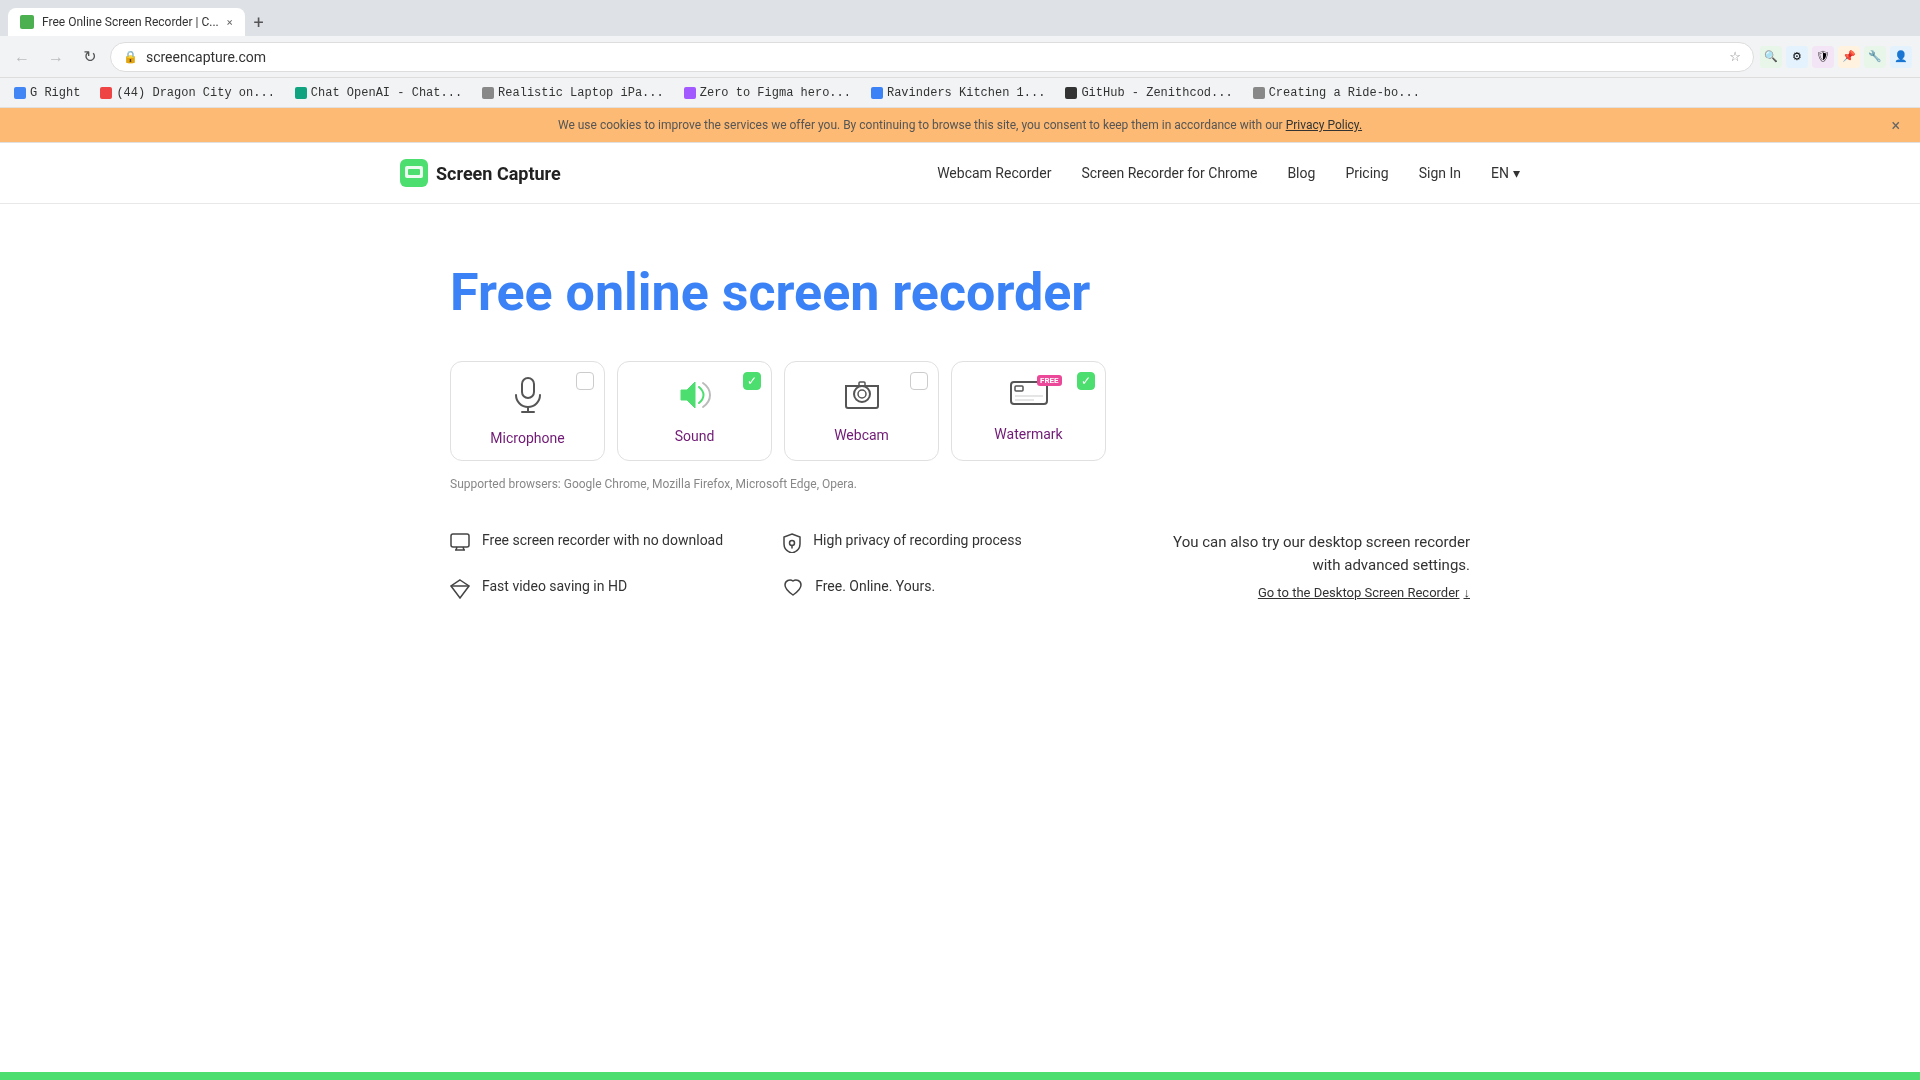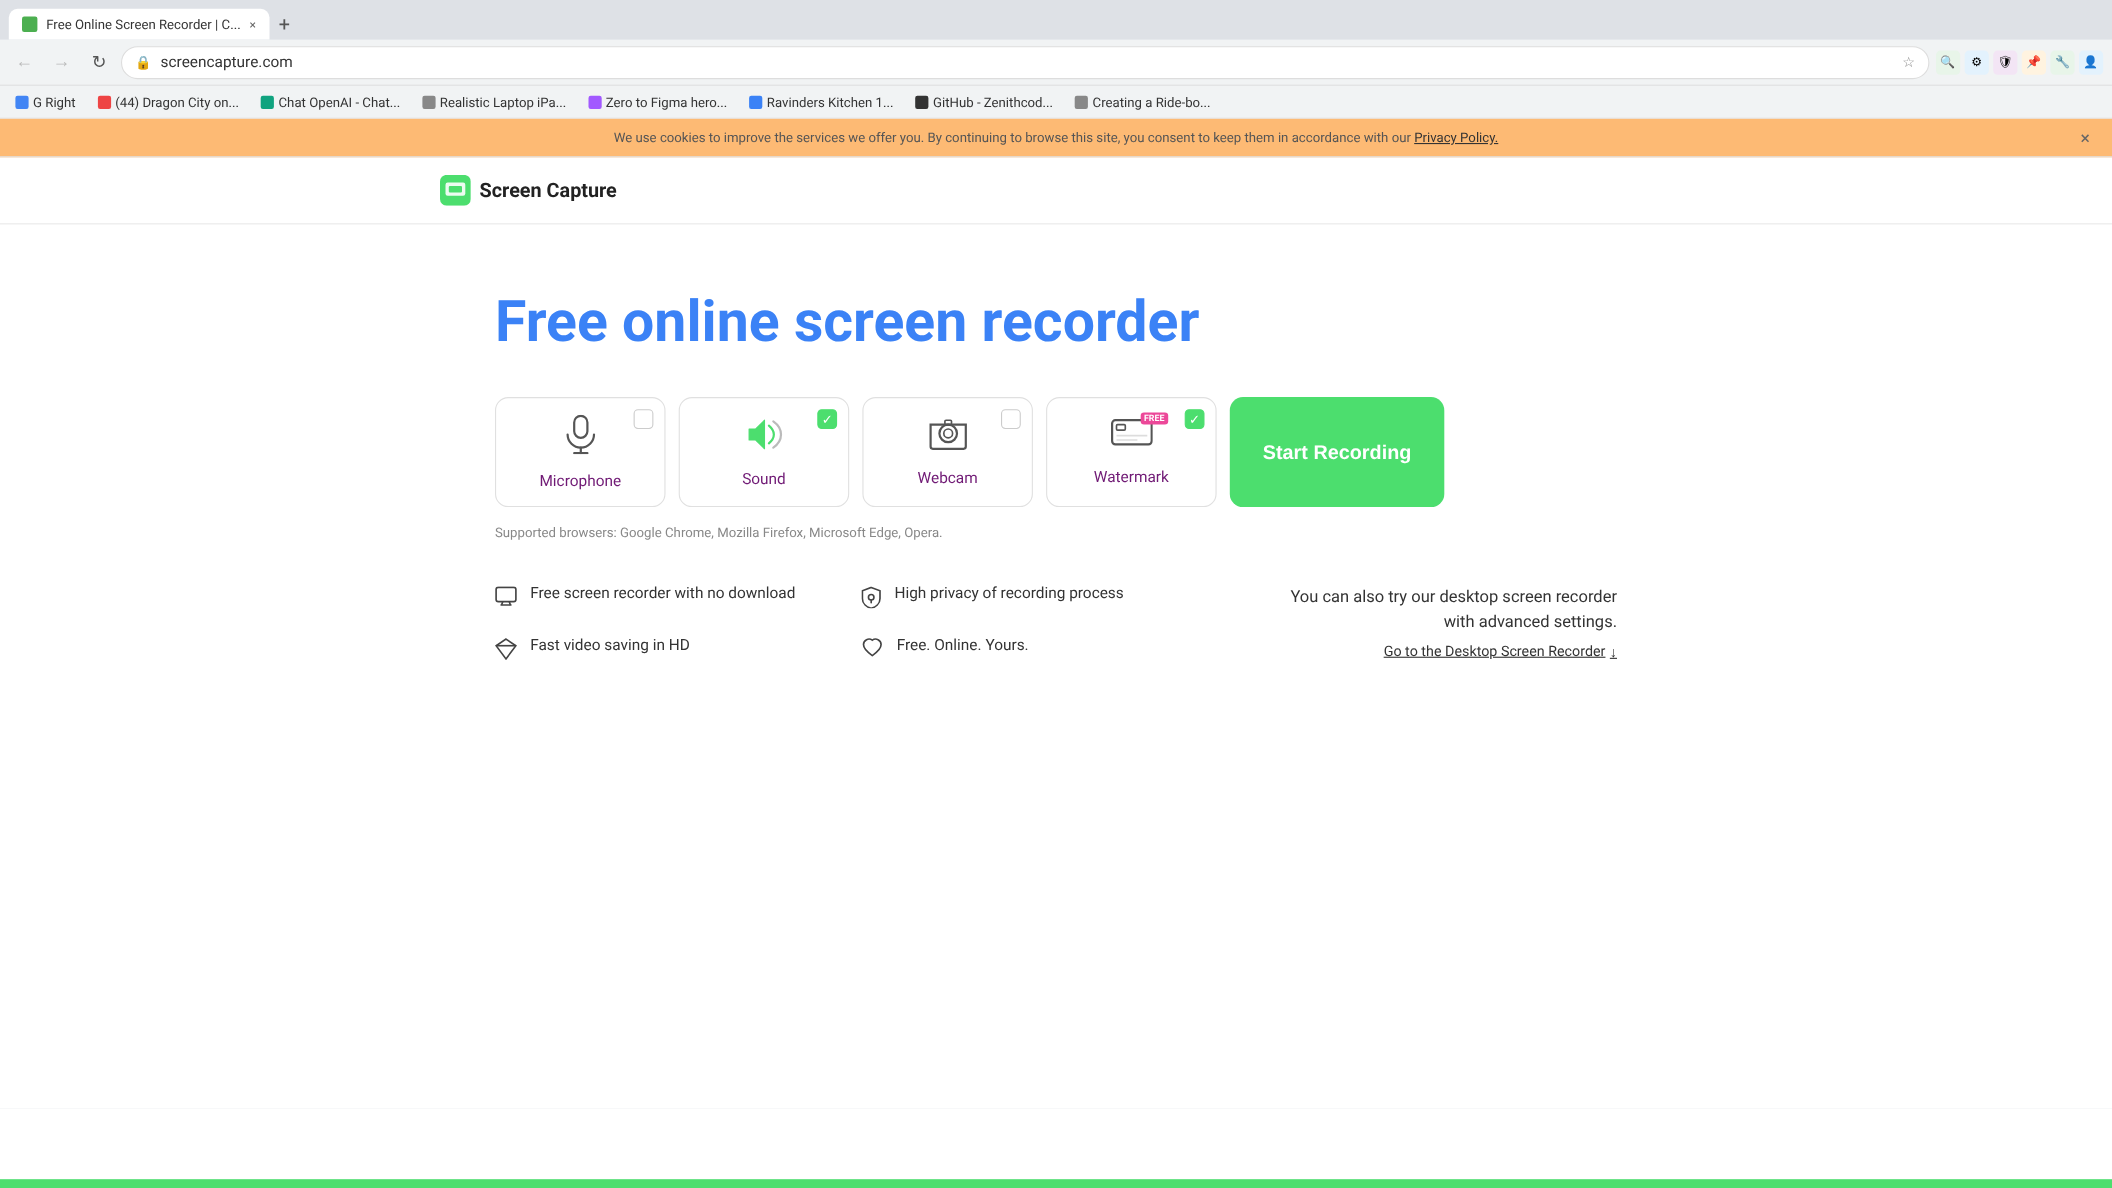--- a/index.html
+++ b/index.html
@@ -16,21 +16,21 @@
     .browser-toolbar { display: flex; align-items: center; background: #f1f3f4; padding: 6px 8px; gap: 6px; height: 42px; border-bottom: 1px solid #ddd; }
     .browser-btn { width: 28px; height: 28px; border-radius: 50%; border: none; background: transparent; cursor: pointer; display: flex; align-items: center; justify-content: center; color: #555; font-size: 16px; }
     .browser-btn.disabled { color: #bbb; cursor: default; }
     .address-bar { flex: 1; display: flex; align-items: center; background: #fff; border-radius: 20px; padding: 4px 12px; gap: 8px; border: 1px solid #ddd; height: 30px; }
     .address-bar .lock-icon { color: #555; font-size: 12px; }
     .address-bar .url-text { font-size: 14px; color: #333; flex: 1; }
     .browser-extensions { display: flex; align-items: center; gap: 4px; }
     .ext-icon { width: 22px; height: 22px; border-radius: 4px; display: flex; align-items: center; justify-content: center; font-size: 11px; }
 
     .bookmarks-bar { display: flex; align-items: center; padding: 4px 8px; background: #f1f3f4; border-bottom: 1px solid #e0e0e0; gap: 8px; height: 30px; overflow: hidden; }
-    .bookmark-item { font-size: 12px; color: #333; display: flex; align-items: center; gap: 4px; cursor: pointer; padding: 2px 6px; border-radius: 4px; white-space: nowrap; }
+    .bookmark-item { font-size: 12px; color: #333; display: flex; align-items: center; gap: 4px; cursor: pointer; padding: 2px 6px; border-radius: 4px; white-space: nowrap; font-family: Liberation Mono, monospace; }
     .bookmark-favicon { width: 12px; height: 12px; border-radius: 2px; }
 
     
     .cookie-banner { background: #fdba74; border-bottom: 1px solid #e0e0e0; padding: 10px 20px; display: flex; align-items: center; justify-content: center; font-size: 12px; color: #555; position: relative; }
     .cookie-banner a { color: #333; text-decoration: underline; }
     .cookie-close { position: absolute; right: 20px; top: 50%; transform: translateY(-50%); cursor: pointer; color: #666; font-size: 16px; }
 
     
     .nav-wrapper { border-bottom: 1px solid #e8e8e8; }
     .nav { display: flex; align-items: center; padding: 0 40px; height: 60px; max-width: 1200px; margin: 0 auto; }
@@ -154,20 +154,31 @@
 
     <div class="nav-wrapper">
       <nav class="nav">
         <div class="logo">
           <svg class="logo-icon" viewBox="0 0 28 28" fill="none">
             <rect width="28" height="28" rx="6" fill="#4cde6e"></rect>
             <rect x="5" y="7" width="18" height="12" rx="2" fill="white" opacity="0.9"></rect>
             <rect x="8" y="10" width="12" height="6" rx="1" fill="#4cde6e"></rect>
           </svg>
           <span>Screen Capture</span>
+        </div>
+        <div class="nav-links">
+          <a class="nav-link">Webcam Recorder</a>
+          <a class="nav-link">Screen Recorder for Chrome</a>
+          <a class="nav-link">Blog</a>
+          <a class="nav-link">Pricing</a>
+          <a class="nav-link nav-signin">Sign In</a>
+          <div class="nav-lang">
+            <span>EN</span>
+            <span>▾</span>
+          </div>
         </div>
       </nav>
     </div>
 
     <div class="main-content">
       <h1 class="hero-title">Free online screen recorder</h1>
 
       <div class="recording-options">
 
         <div class="option-card">
@@ -215,21 +226,20 @@
               <rect x="1" y="1" width="36" height="22" rx="3" stroke="#555" stroke-width="2" fill="none"></rect>
               <rect x="5" y="5" width="8" height="5" rx="1" stroke="#555" stroke-width="1.5" fill="none"></rect>
               <line x1="5" y1="15" x2="33" y2="15" stroke="#ddd" stroke-width="1.5"></line>
               <line x1="5" y1="19" x2="24" y2="19" stroke="#ddd" stroke-width="1.5"></line>
             </svg>
             <span style="position:absolute;top:-6px;right:-14px;background:#ec4899;color:white;font-size:8px;font-weight:700;border-radius:3px;padding:1px 3px;">FREE</span>
           </span>
           <span class="option-label">Watermark</span>
         </div>
 
-        <button class="start-btn">Start Recording</button>
       </div>
 
       <p class="supported-browsers">Supported browsers: Google Chrome, Mozilla Firefox, Microsoft Edge, Opera.</p>
 
       <div class="features-row">
         <div class="features-grid">
 
           <div class="feature-item">
             <span class="feature-icon">
               <svg width="20" height="18" viewBox="0 0 20 18" fill="none">

